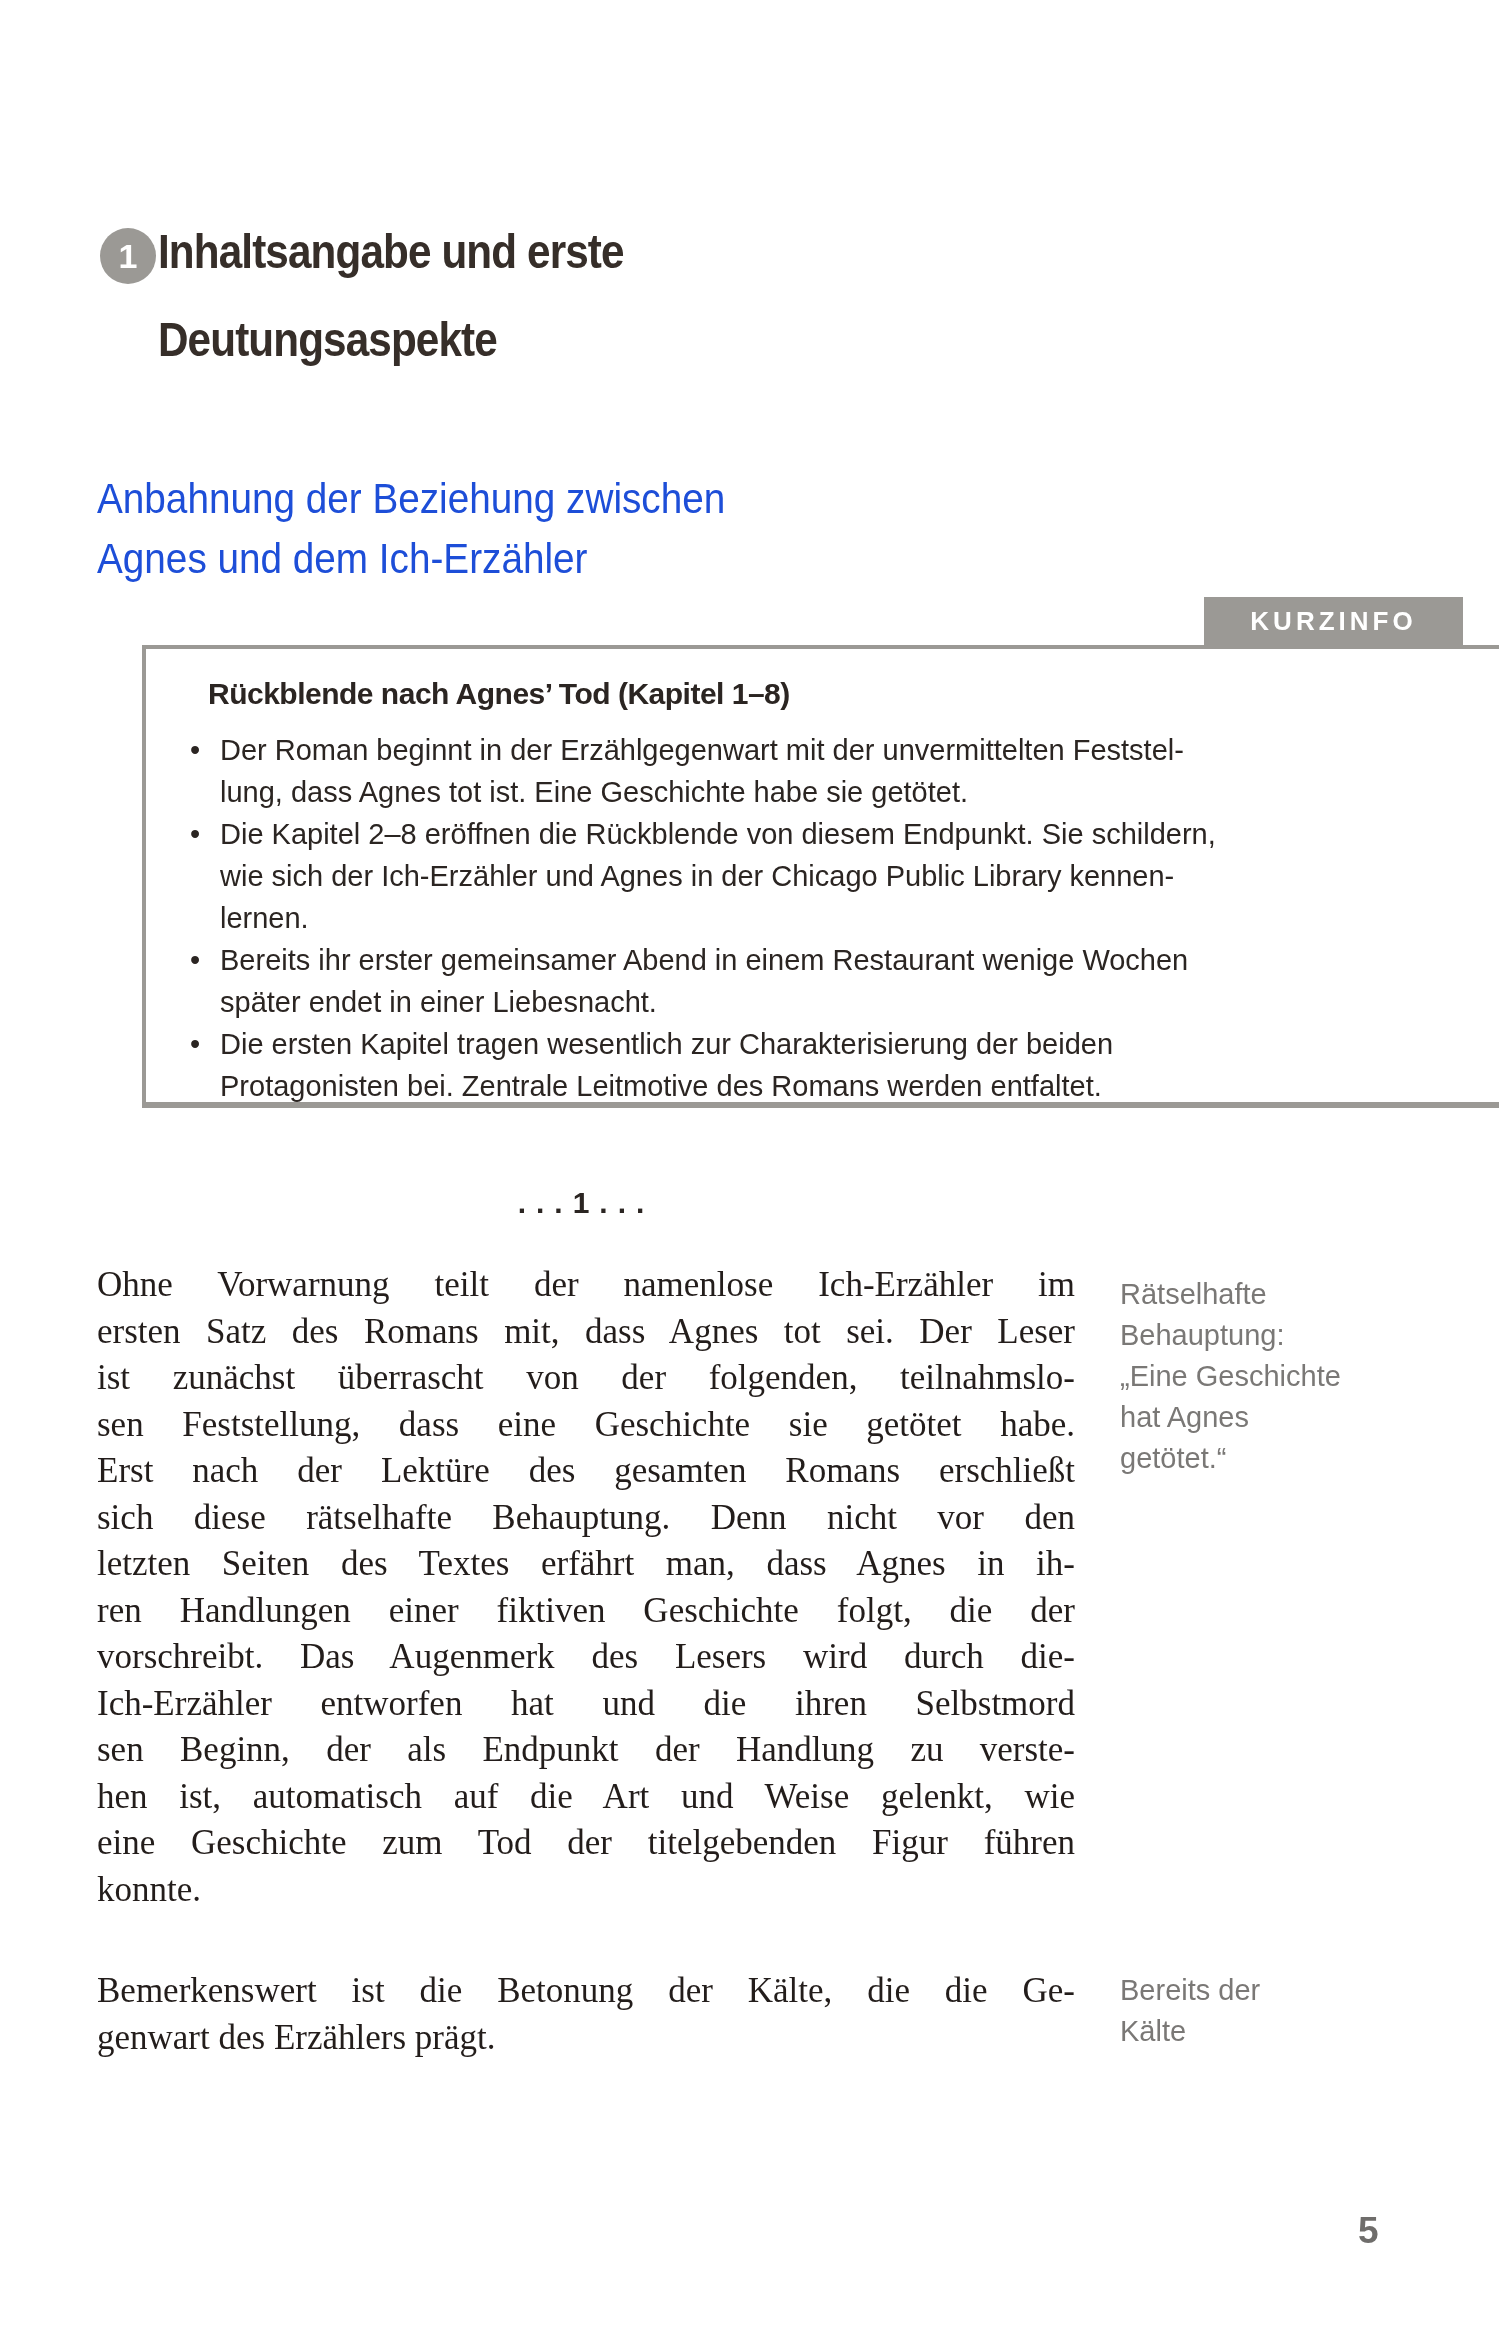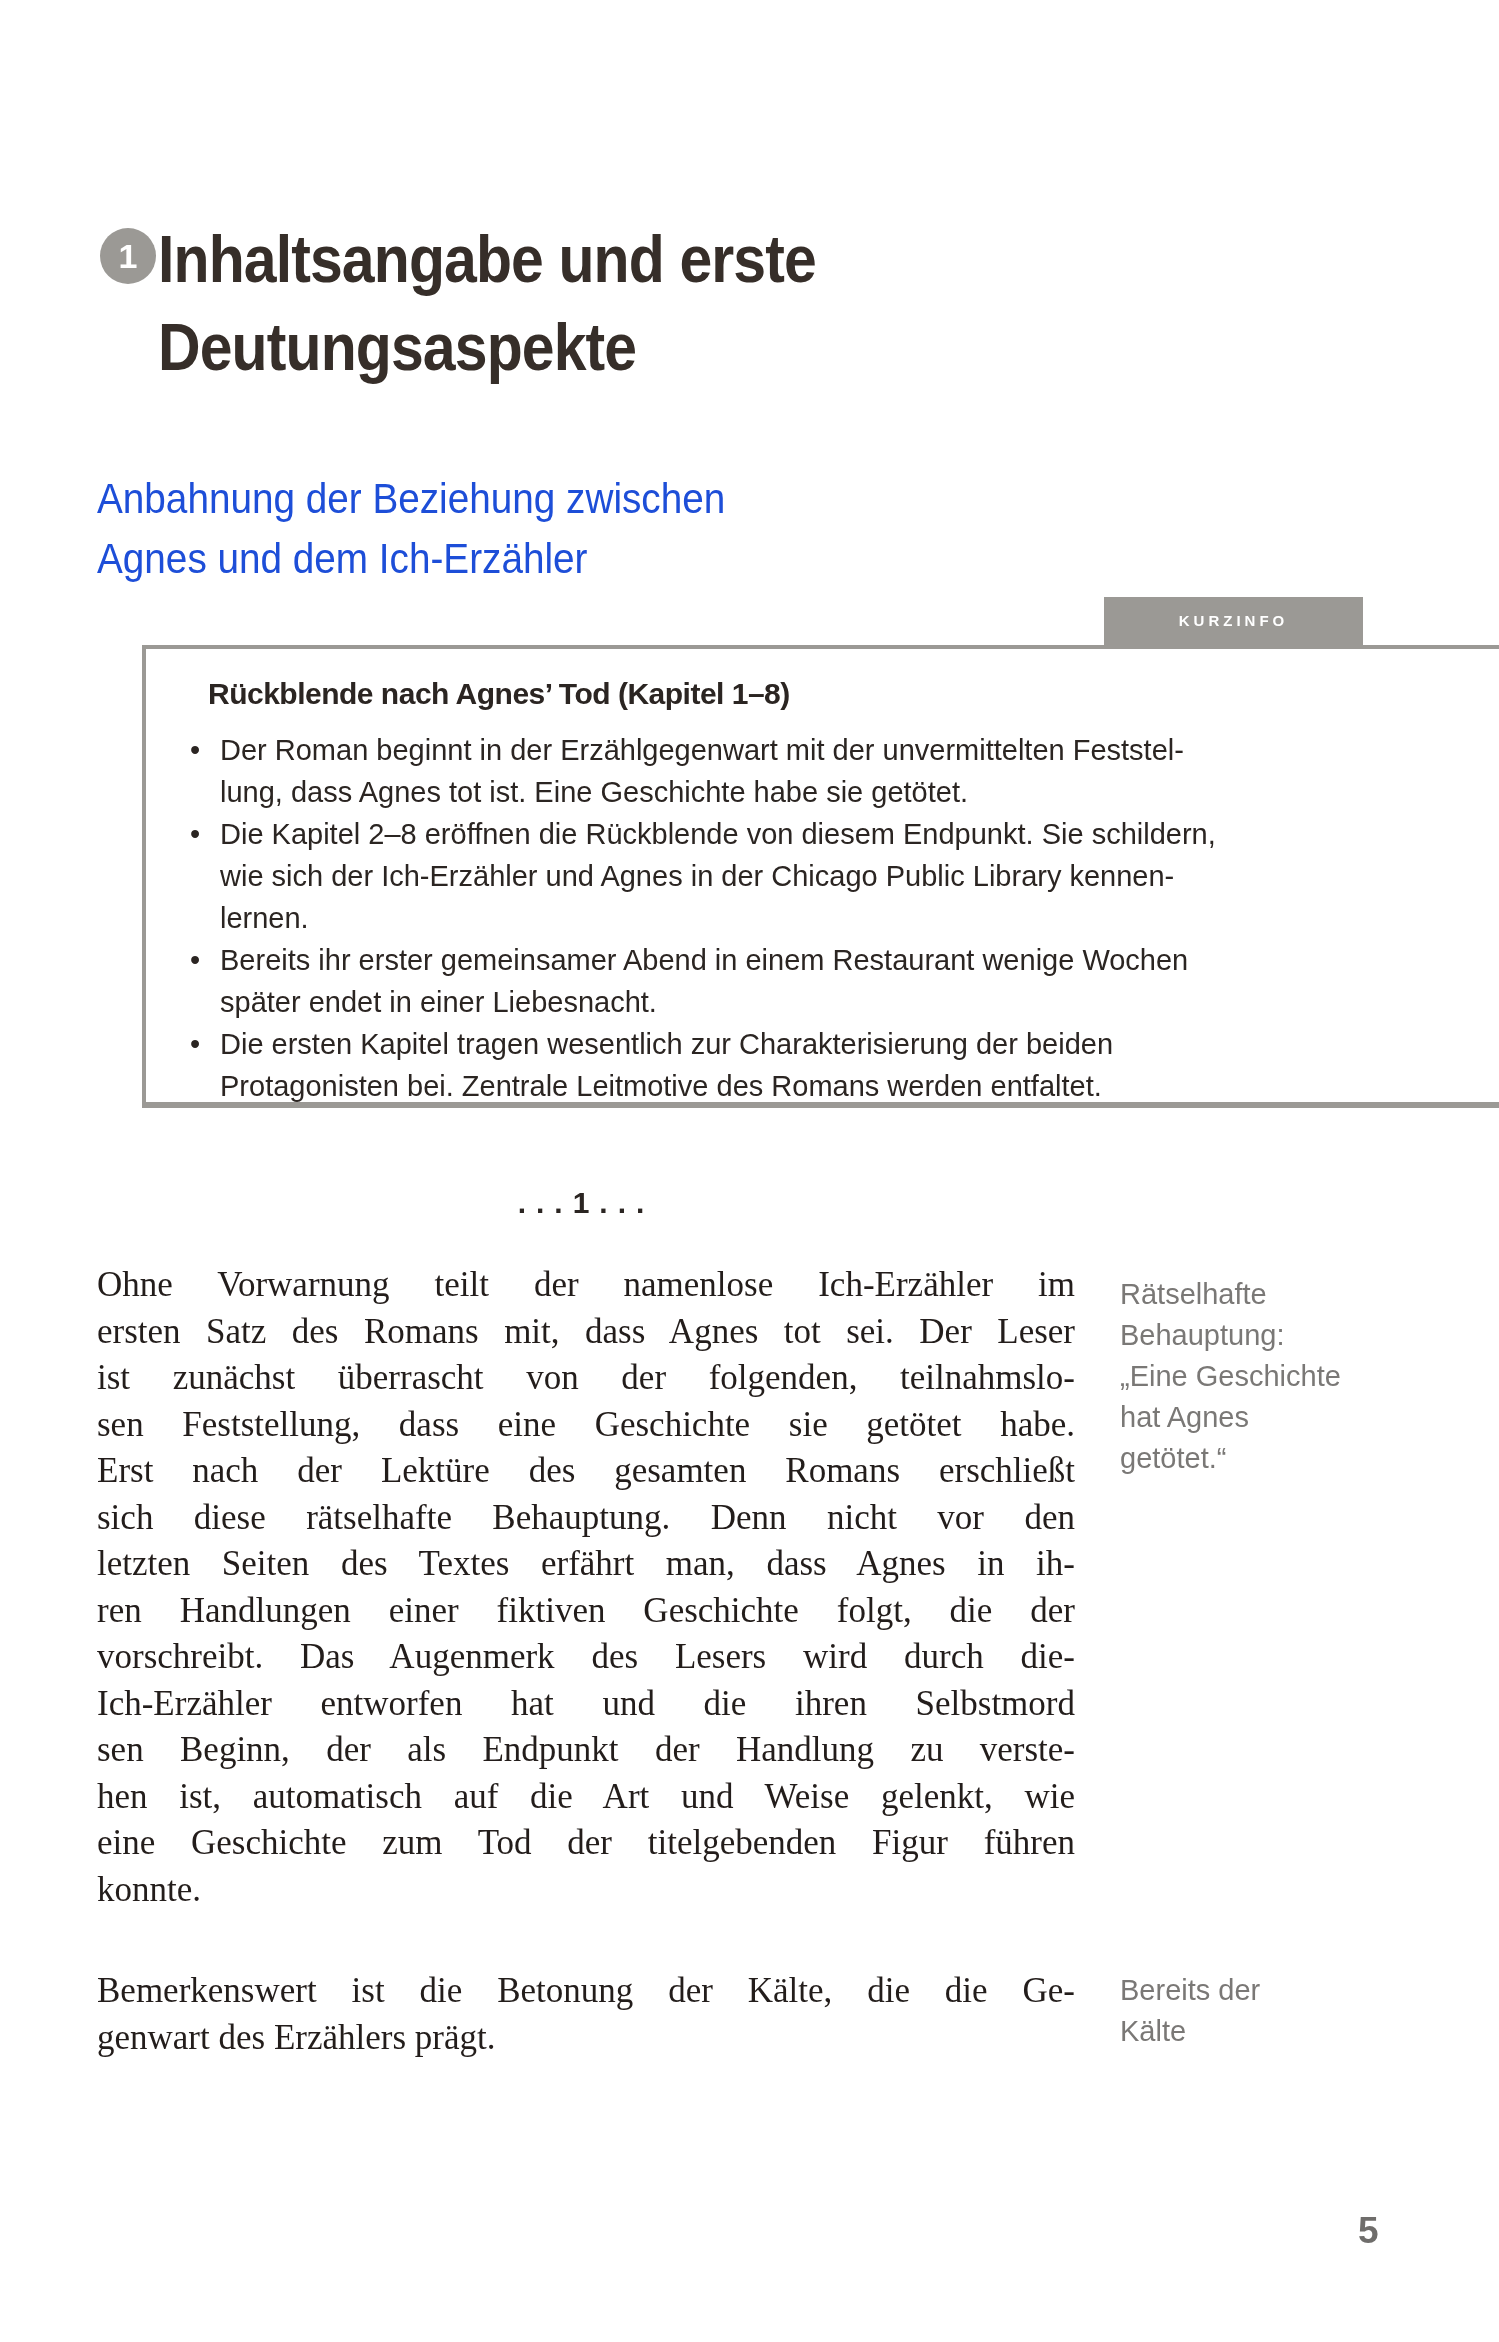--- a/index.html
+++ b/index.html
@@ -8,34 +8,34 @@
     position:relative; width:1499px; height:2342px; background:#ffffff;
     font-family:"Liberation Sans", sans-serif; overflow:hidden;
   }
   
   .badge {
     position:absolute; left:100px; top:228px; width:56px; height:56px;
     border-radius:50%; background:#9b9995; color:#ffffff;
     font-weight:bold; font-size:34px; line-height:56px; text-align:center;
   }
   .chapter-title {
-    position:absolute; left:158px; top:215px;
-    font-weight:bold; font-size:67px; line-height:88px; color:#362e29;
+    position:absolute; left:158px; top:208px;
+    font-weight:bold; font-size:48px; line-height:88px; color:#362e29;
     letter-spacing:-1px;
   }
   .tline { display:block; white-space:nowrap; transform:scaleX(0.88); transform-origin:0 50%; }
   .section-subtitle {
     position:absolute; left:97px; top:468px;
     font-weight:normal; font-size:43px; line-height:60px; color:#1d4ed8;
   }
   .sline { display:block; white-space:nowrap; transform:scaleX(0.90); transform-origin:0 50%; }
   
   .kurzinfo-tab {
-    position:absolute; left:1104px; top:597px; width:259px; height:48px;
-    background:#9b9995; color:#ffffff; font-weight:bold; font-size:15px;
+    position:absolute; left:1204px; top:597px; width:259px; height:48px;
+    background:#9b9995; color:#ffffff; font-weight:bold; font-size:26px;
     line-height:48px; letter-spacing:4px; text-align:center;
   }
   .kurzinfo-box {
     position:absolute; left:142px; top:645px; width:1438px; height:463px;
     border:4px solid #9b9995; border-bottom-width:6px; background:#ffffff;
     padding:26px 18px 0 62px; color:#2b2522;
   }
   .kbox-heading {
     font-weight:bold; font-size:30px; line-height:38px; letter-spacing:-0.5px;
     margin-bottom:16px; white-space:nowrap;

